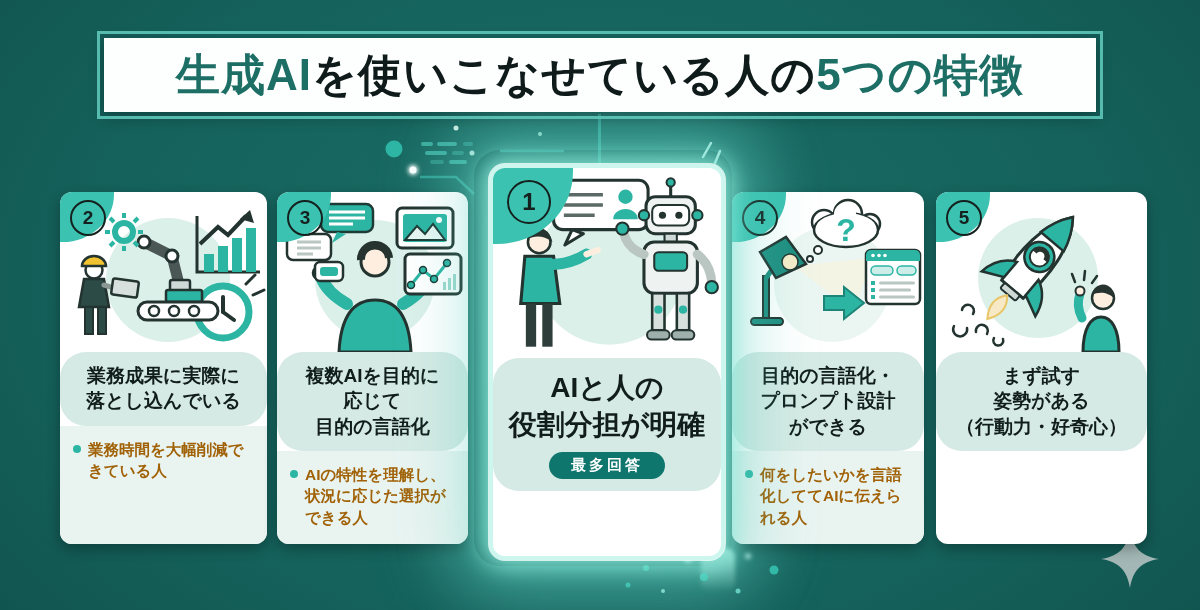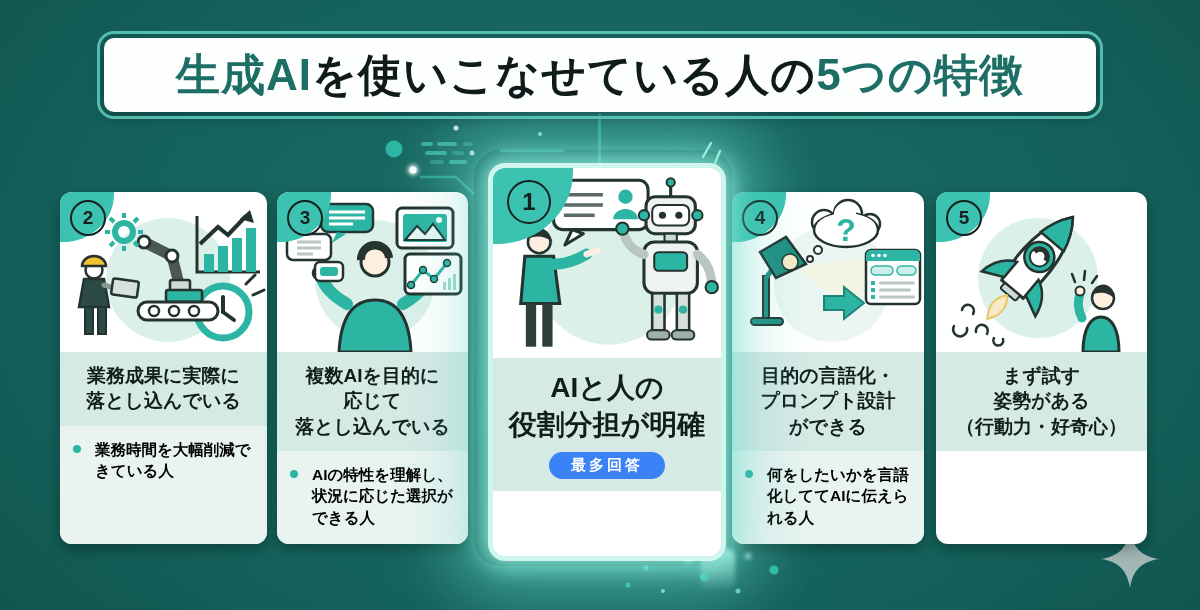--- a/index.html
+++ b/index.html
@@ -8,21 +8,21 @@
     font-family:"Liberation Sans","DejaVu Sans",sans-serif;
     background:#15625c;
   }
   .stage{
     position:absolute;inset:0;width:1200px;height:610px;
     background:radial-gradient(900px 620px at 50% 46%, #1b6e66 0%, #15625c 55%, #104f4a 100%);
   }
   
   .title-banner{
     position:absolute;left:104px;top:38px;width:992px;height:74px;
-    background:#fdfffe;border-radius:10px;
+    background:#fdfffe;border-radius:0;
     outline:3px solid rgba(94,199,185,.9);outline-offset:4px;
     display:flex;align-items:center;justify-content:center;
     box-shadow:0 5px 14px rgba(0,0,0,.3);
     z-index:4;
   }
   .title-text{font-size:44px;font-weight:900;letter-spacing:1px;white-space:nowrap;}
   .t-teal{color:#1d6f66;}
   .t-dark{color:#0f1b1a;}
   .connector-line{
     position:absolute;left:598px;top:114px;width:3px;height:54px;
@@ -59,34 +59,34 @@
     position:absolute;top:8px;left:10px;width:32px;height:32px;
     border:2.5px solid #14211e;border-radius:50%;
     display:flex;align-items:center;justify-content:center;
     font-size:19px;font-weight:800;color:#14211e;
   }
   .card-center .num-circle{top:12px;left:14px;width:40px;height:40px;font-size:24px;}
   .illus{position:relative;flex:none;height:160px;}
   .card-center .illus{height:190px;}
   .illus svg{width:100%;height:100%;display:block;}
   .heading-band{
-    flex:none;background:#d6eae5;padding:11px 5px 12px;text-align:center;
+    flex:none;background:#d6eae5;padding:11px 5px 12px;text-align:center;border-radius:26px;
   }
   .heading-text{
     font-size:19px;line-height:1.33;font-weight:900;color:#101d1b;white-space:pre-line;
   }
   .card-center .heading-text{font-size:28px;}
   .badge{
-    display:inline-block;margin-top:9px;background:#3b82f6;color:#ffffff;
+    display:inline-block;margin-top:9px;background:#0f766e;color:#ffffff;
     font-size:15px;font-weight:800;padding:4px 22px;border-radius:999px;letter-spacing:3px;
   }
   .bullets{flex:1;background:#e9f4f1;padding:13px 8px 8px 13px;}
   .bullet{
-    display:flex;gap:14px;align-items:flex-start;
-    font-size:15.5px;font-weight:700;color:#000000;line-height:1.38;margin-bottom:9px;
+    display:flex;gap:7px;align-items:flex-start;
+    font-size:15.5px;font-weight:700;color:#a16207;line-height:1.38;margin-bottom:9px;
   }
   .bullet-dot{flex:none;width:8px;height:8px;border-radius:50%;background:#2db5a4;margin-top:6px;}
   
   .deco-overlay{position:absolute;inset:0;z-index:1;pointer-events:none;}
 </style>
 </head>
 <body>
 
 <div class="stage">
 
@@ -250,21 +250,21 @@
           <rect x="171" y="86" width="3" height="12" fill="#9fd8cd"></rect>
           <rect x="176" y="82" width="3" height="16" fill="#9fd8cd"></rect>
         </g>
       </svg>
       <div class="corner-blob"></div>
       <div class="num-circle">3</div>
     </div>
     <div class="heading-band">
       <div class="heading-text">複数AIを目的に
 応じて
-落とし込んでいる</div>
+目的の言語化</div>
     </div>
     <div class="bullets">
       <div class="bullet">
         <span class="bullet-dot"></span>
         <span>AIの特性を理解し、状況に応じた選択ができる人</span>
       </div>
     </div>
   </div>
 
   <div class="card card-center">

